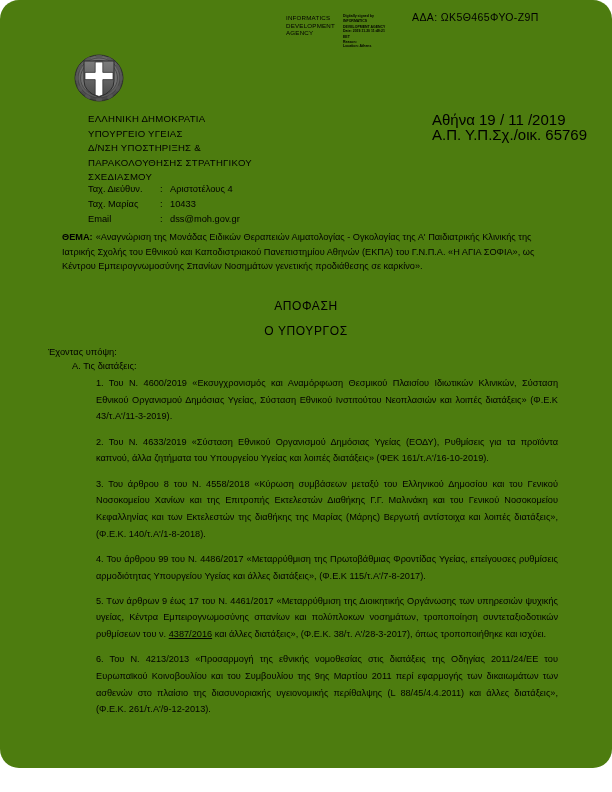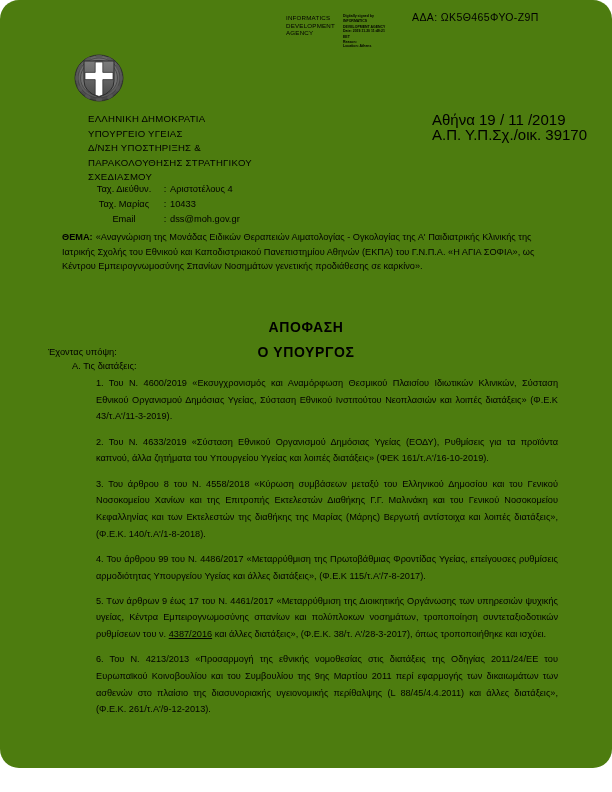--- a/index.html
+++ b/index.html
@@ -81,21 +81,21 @@
   .org-line { white-space: nowrap; }
 
   .contact-block {
     position: absolute;
     left: 88px;
     top: 182px;
     width: 300px;
     font-size: 9.3px;
     line-height: 15px;
   }
-  .contact-row { display: flex; white-space: nowrap; text-align: center; }
+  .contact-row { display: flex; white-space: nowrap; }
   .contact-label { width: 72px; flex: 0 0 72px; }
   .contact-sep { width: 10px; flex: 0 0 10px; }
   .contact-value { }
 
   
   .meta-block {
     position: absolute;
     left: 432px;
     top: 112px;
     font-size: 15px;
@@ -117,24 +117,23 @@
     margin-right: 3px;
   }
   .subject-inner { display: inline; }
 
   
   .center-title {
     position: absolute;
     width: 612px;
     left: 0;
     text-align: center;
-    font-size: 14px;
-    font-weight: bold;
+    font-size: 12px;
+    font-weight: normal;
     letter-spacing: 0.6px;
-    margin-top: 20px;
   }
   #apofasi-title { top: 299px; }
   #ypourgos-title { top: 324px; }
 
   .having {
     position: absolute;
     left: 48px;
     font-size: 9.3px;
     line-height: 14px;
   }
@@ -241,21 +240,21 @@
       </div>
       <div class="contact-row">
         <span class="contact-label">Email</span>
         <span class="contact-sep">:</span>
         <span class="contact-value">dss@moh.gov.gr</span>
       </div>
     </div>
 
   <div class="meta-block">
     <div>Αθήνα  19 / 11 /2019</div>
-    <div>Α.Π. Υ.Π.Σχ./οικ. 39170</div>
+    <div>Α.Π. Υ.Π.Σχ./οικ. 65769</div>
   </div>
 
   <div class="subject">
     <span class="subject-label">ΘΕΜΑ:</span><span class="subject-inner">«Αναγνώριση της Μονάδας Ειδικών Θεραπειών Αιματολογίας - Ογκολογίας της Α' Παιδιατρικής Κλινικής της Ιατρικής Σχολής του Εθνικού και Καποδιστριακού Πανεπιστημίου Αθηνών (ΕΚΠΑ) του Γ.Ν.Π.Α. «Η ΑΓΙΑ ΣΟΦΙΑ», ως Κέντρου Εμπειρογνωμοσύνης Σπανίων Νοσημάτων γενετικής προδιάθεσης σε καρκίνο».</span>
   </div>
 
   <div class="center-title" id="apofasi-title">ΑΠΟΦΑΣΗ</div>
   <div class="center-title" id="ypourgos-title">Ο ΥΠΟΥΡΓΟΣ</div>
 
   <div class="having" id="having-regard">Έχοντας υπόψη:</div>

